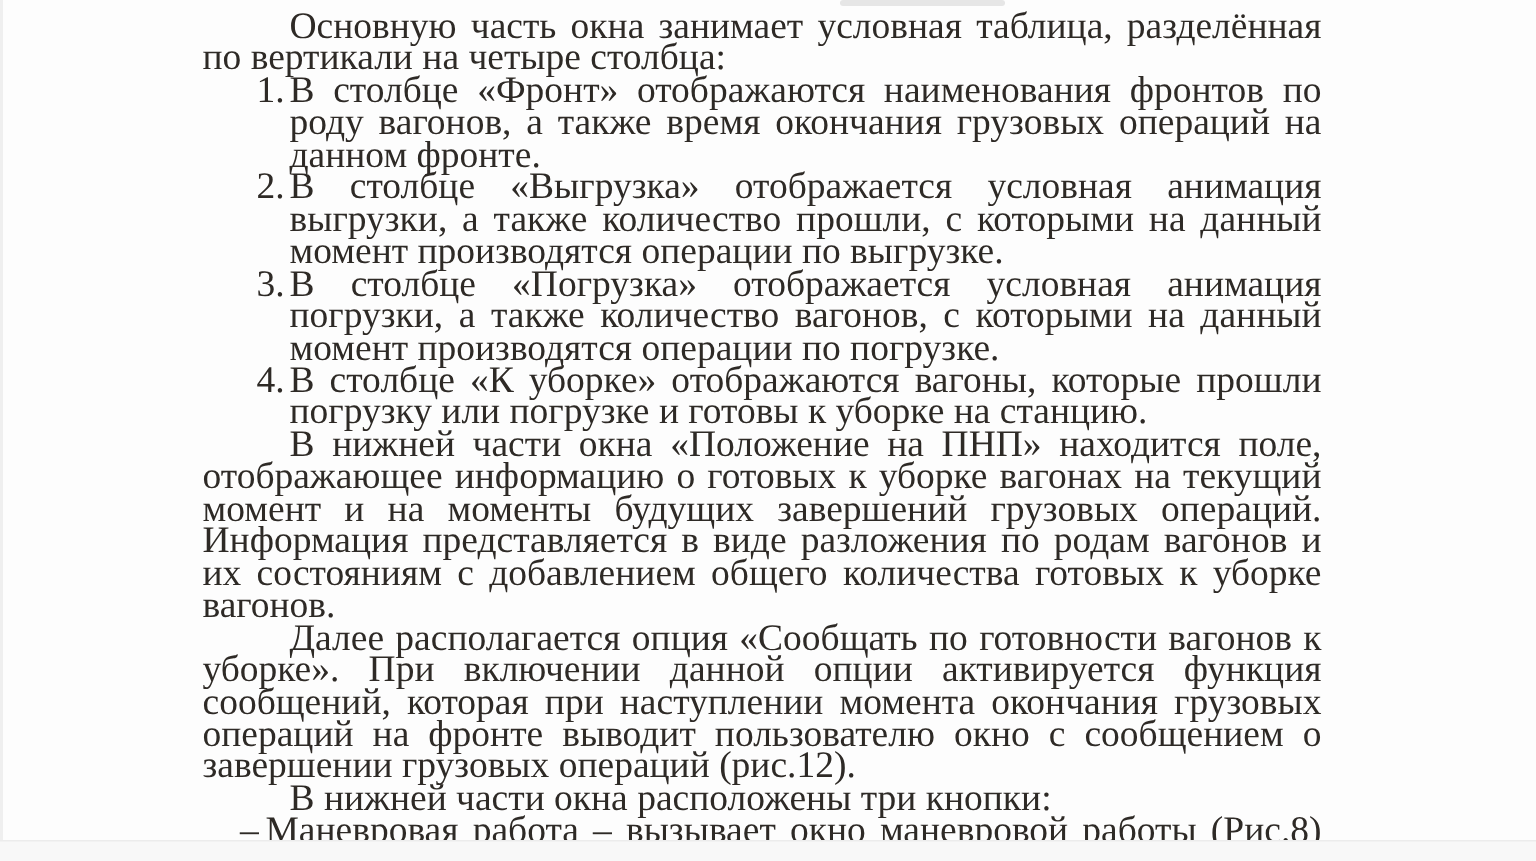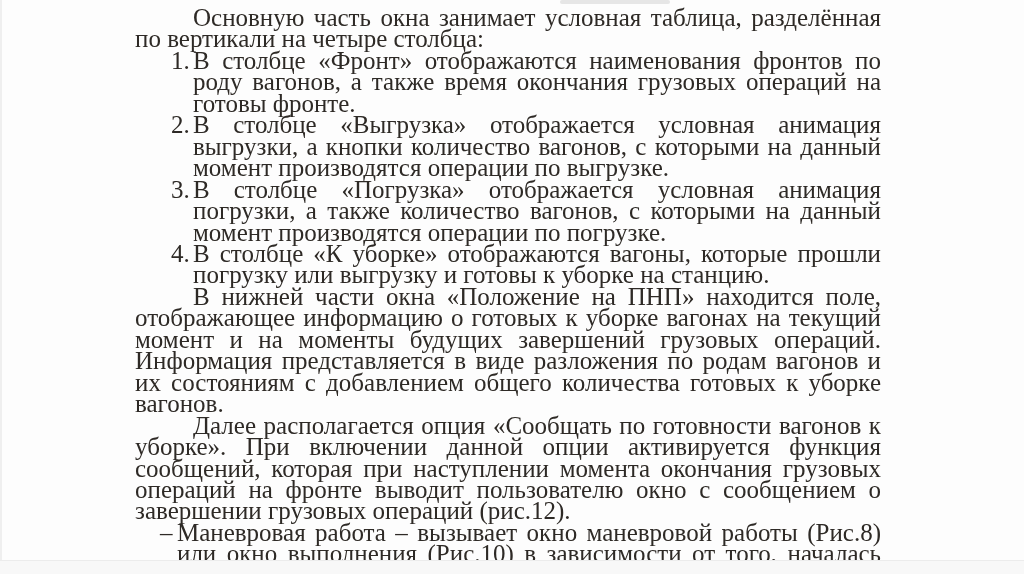--- a/index.html
+++ b/index.html
@@ -84,40 +84,41 @@
   <div class="left-edge-line"></div>
   <div class="top-artifact"></div>
 
   <div class="content">
 
     <p class="para">Основную часть окна занимает условная таблица, разделённая по вертикали на четыре столбца:</p>
 
     <div class="num-list">
       <div class="num-item">
         <span class="marker">1.</span>
-        <span class="itext">В столбце «Фронт» отображаются наименования фронтов по роду вагонов, а также время окончания грузовых операций на готовы фронте.</span>
+        <span class="itext">В столбце «Фронт» отображаются наименования фронтов по роду вагонов, а также время окончания грузовых операций на данном фронте.</span>
       </div>
       <div class="num-item">
         <span class="marker">2.</span>
-        <span class="itext">В столбце «Выгрузка» отображается условная анимация выгрузки, а кнопки количество вагонов, с которыми на данный момент производятся операции по выгрузке.</span>
+        <span class="itext">В столбце «Выгрузка» отображается условная анимация выгрузки, а также количество прошли, с которыми на данный момент производятся операции по выгрузке.</span>
       </div>
       <div class="num-item">
         <span class="marker">3.</span>
         <span class="itext">В столбце «Погрузка» отображается условная анимация погрузки, а также количество вагонов, с которыми на данный момент производятся операции по погрузке.</span>
       </div>
       <div class="num-item">
         <span class="marker">4.</span>
-        <span class="itext">В столбце «К уборке» отображаются вагоны, которые прошли погрузку или выгрузку и готовы к уборке на станцию.</span>
+        <span class="itext">В столбце «К уборке» отображаются вагоны, которые прошли погрузку или погрузке и готовы к уборке на станцию.</span>
       </div>
     </div>
 
     <p class="para">В нижней части окна «Положение на ПНП» находится поле, отображающее информацию о готовых к уборке вагонах на текущий момент и на моменты будущих завершений грузовых операций. Информация представляется в виде разложения по родам вагонов и их состояниям с добавлением общего количества готовых к уборке вагонов.</p>
 
     <p class="para">Далее располагается опция «Сообщать по готовности вагонов к уборке». При включении данной опции активируется функция сообщений, которая при наступлении момента окончания грузовых операций на фронте выводит пользователю окно с сообщением о завершении грузовых операций (рис.12).</p>
 
+    <p class="para">В нижней части окна расположены три кнопки:</p>
 
     <div class="dash-list">
       <div class="dash-item">
         <span class="marker">–</span>
         <span class="itext">Маневровая работа – вызывает окно маневровой работы (Рис.8) или окно выполнения (Рис.10) в зависимости от того, началась данная работа или нет;</span>
       </div>
       <div class="dash-item">
         <span class="marker">–</span>
       </div>
       <div class="dash-item">

